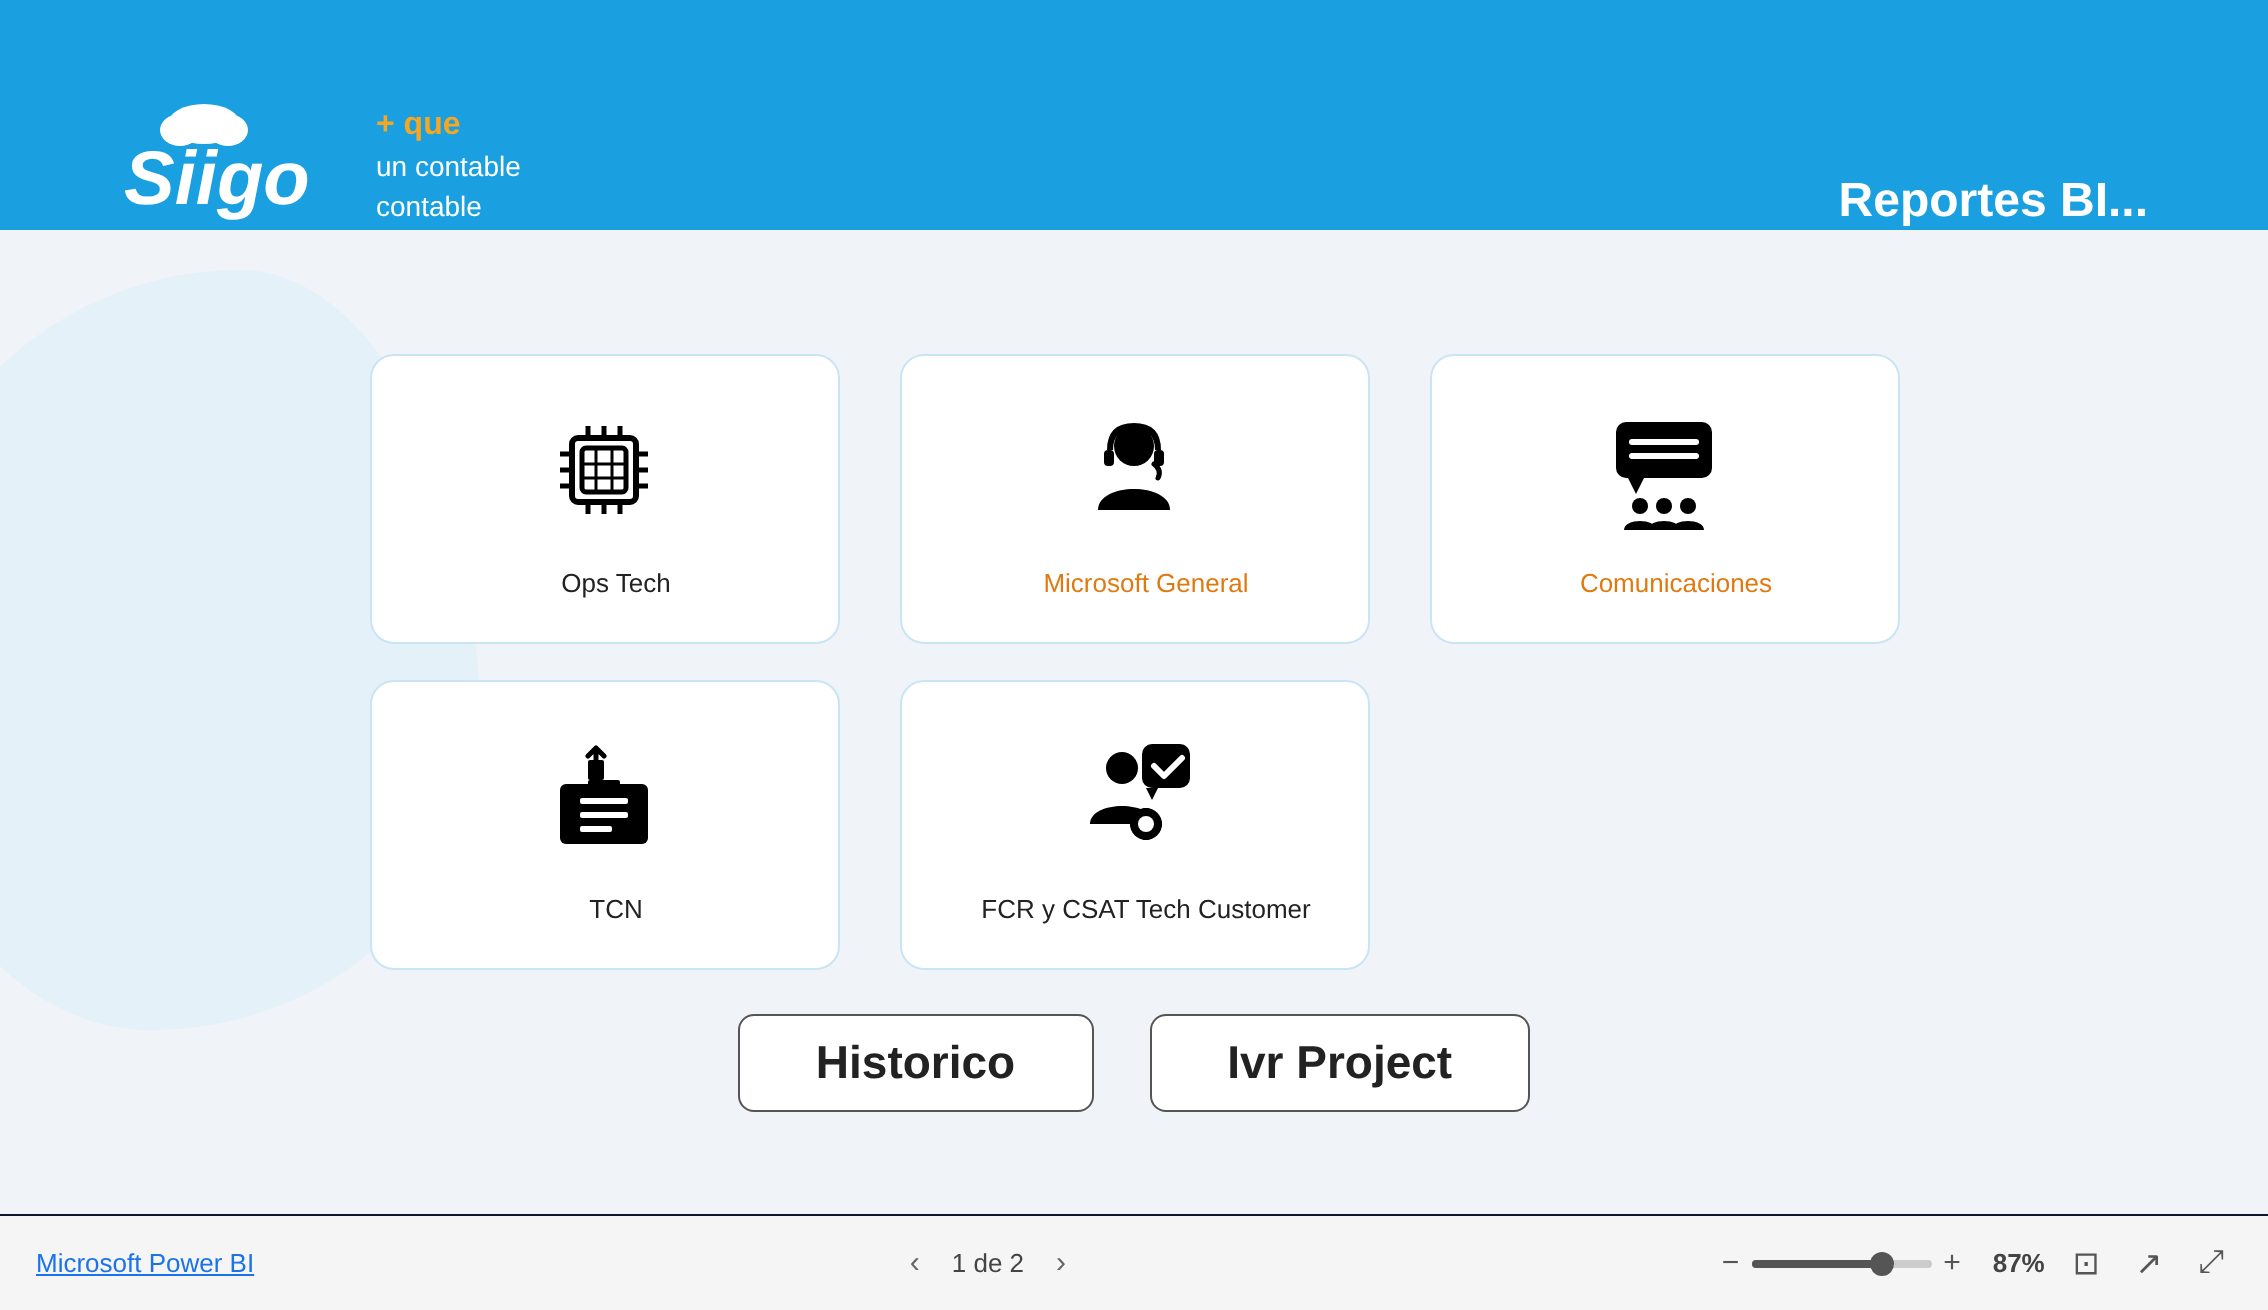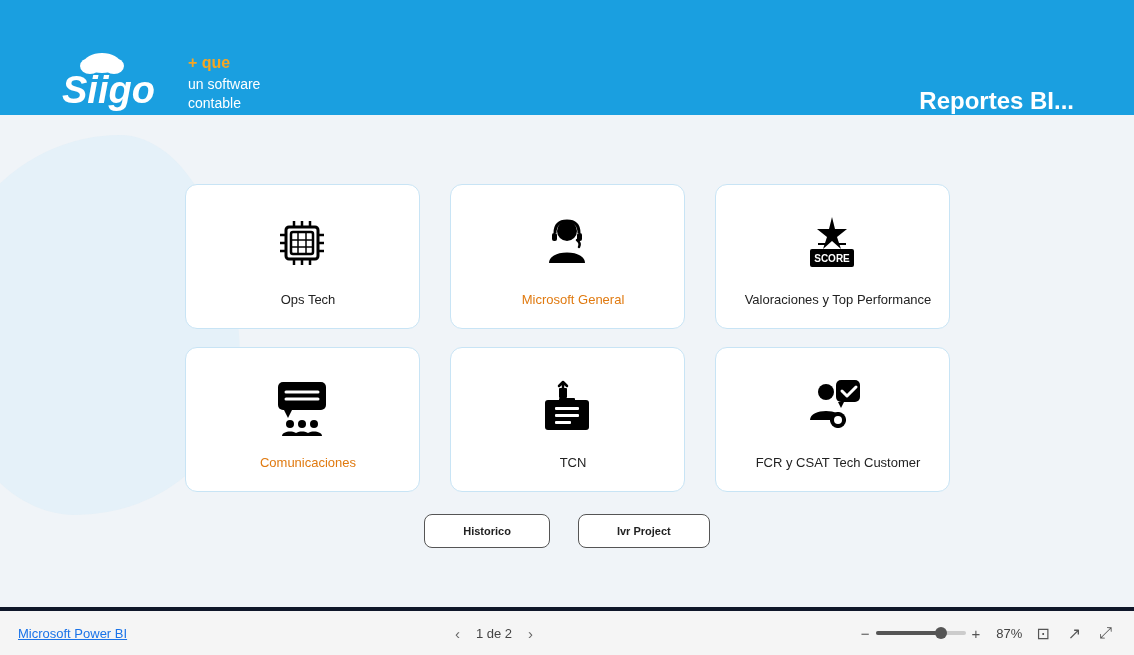--- a/index.html
+++ b/index.html
@@ -116,31 +116,31 @@
       gap: 28px;
       margin-top: 22px;
       position: relative;
       z-index: 1;
     }
     .bottom-btn {
       border: 1.5px solid #555;
       background: white;
       border-radius: 8px;
       padding: 10px 38px;
-      font-size: 11px;
+      font-size: 23px;
       font-weight: 600;
       color: #222;
       cursor: pointer;
       transition: background 0.15s;
     }
 
     
     .footer {
       background: #f5f5f5;
-      border-top: 4px solid #0f172a;
+      border-top: 1px solid #0f172a;
       height: 48px;
       display: flex;
       align-items: center;
       justify-content: space-between;
       padding: 0 18px;
       flex-shrink: 0;
     }
     .footer-left a {
       color: #1a73e8;
       font-size: 13px;
@@ -219,21 +219,21 @@
 
           <ellipse cx="42" cy="12" rx="18" ry="10" fill="white"></ellipse>
           <ellipse cx="30" cy="15" rx="10" ry="8" fill="white"></ellipse>
           <ellipse cx="54" cy="15" rx="10" ry="8" fill="white"></ellipse>
 
           <text x="2" y="52" font-size="38" font-weight="900" font-style="italic" fill="white" font-family="Arial, sans-serif">Siigo</text>
         </svg>
       </div>
       <div class="logo-text-right">
         <span class="plus">+ que</span><br>
-        <span>un software</span><br>
+        <span>un contable</span><br>
         <span>contable</span>
       </div>
     </div>
   </div>
   <h1 class="header-title">Reportes BI...</h1>
 </header>
 
 <main class="main-content">
   <div class="bg-blob"></div>
 
@@ -281,35 +281,20 @@
           <path d="M20 22 Q20 10 32 10 Q44 10 44 22" fill="none" stroke="black" stroke-width="3"></path>
           <rect x="17" y="22" width="5" height="8" rx="2" fill="black"></rect>
           <rect x="42" y="22" width="5" height="8" rx="2" fill="black"></rect>
 
           <path d="M42 29 Q46 32 44 36" fill="none" stroke="black" stroke-width="2.5" stroke-linecap="round"></path>
         </svg>
       </div>
       <span class="card-label orange">Microsoft General</span>
     </div>
 
-    <div class="card">
-      <div class="card-icon">
-        <svg class="svg-icon" viewBox="0 0 64 64" fill="none" xmlns="http://www.w3.org/2000/svg">
-
-          <polygon points="32,6 35,18 47,18 37,26 41,38 32,30 23,38 27,26 17,18 29,18" fill="black"></polygon>
-
-          <rect x="10" y="38" width="44" height="18" rx="2" fill="black"></rect>
-          <text x="32" y="51" text-anchor="middle" fill="white" font-size="10" font-weight="900" font-family="Arial">SCORE</text>
-
-          <line x1="18" y1="33" x2="26" y2="33" stroke="black" stroke-width="2"></line>
-          <line x1="38" y1="33" x2="46" y2="33" stroke="black" stroke-width="2"></line>
-        </svg>
-      </div>
-      <span class="card-label">Valoraciones y Top Performance</span>
-    </div>
 
     <div class="card">
       <div class="card-icon">
         <svg class="svg-icon" viewBox="0 0 64 64" fill="none" xmlns="http://www.w3.org/2000/svg">
 
           <rect x="8" y="8" width="48" height="28" rx="5" fill="black"></rect>
           <line x1="16" y1="18" x2="48" y2="18" stroke="white" stroke-width="3" stroke-linecap="round"></line>
           <line x1="16" y1="25" x2="48" y2="25" stroke="white" stroke-width="3" stroke-linecap="round"></line>
           <polygon points="14,36 22,36 18,44" fill="black"></polygon>
 
@@ -389,19 +374,19 @@
   </div>
 
   <div class="footer-right">
     <div class="zoom-control">
       <span style="cursor:pointer; font-size:15px; color:#555;">−</span>
       <div class="zoom-slider" style="position:relative;">
         <div class="zoom-slider-fill"></div>
         <div class="zoom-slider-thumb"></div>
       </div>
       <span style="cursor:pointer; font-size:15px; color:#555;">+</span>
-      <span style="min-width:36px; text-align:right;">87%</span>
+      <span style="min-width:36px; text-align:right;font-weight:bold;">87%</span>
     </div>
     <span class="footer-icon">⊡</span>
     <span class="footer-icon">↗</span>
     <span class="footer-icon">⤢</span>
   </div>
 </footer>
 
 </body></html>

